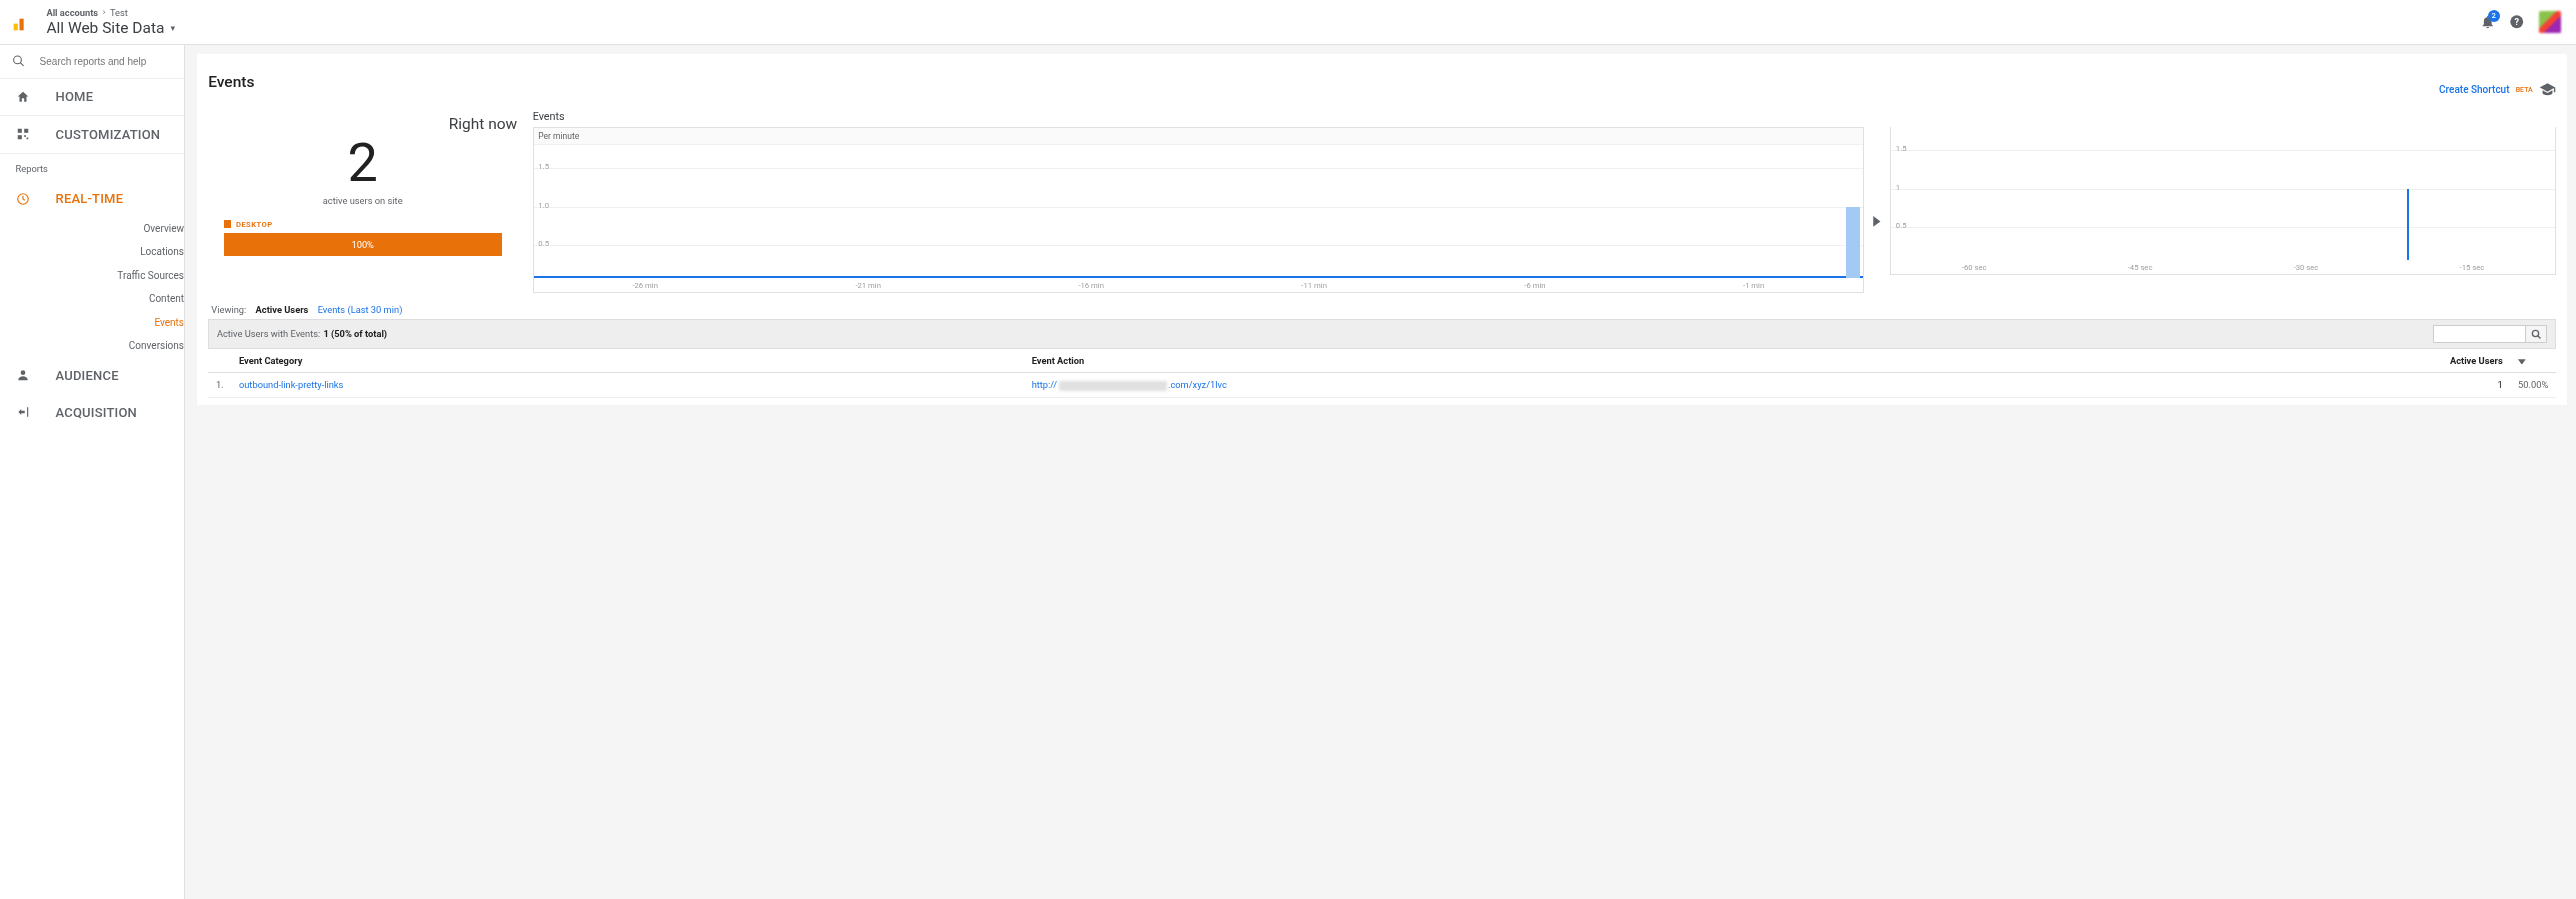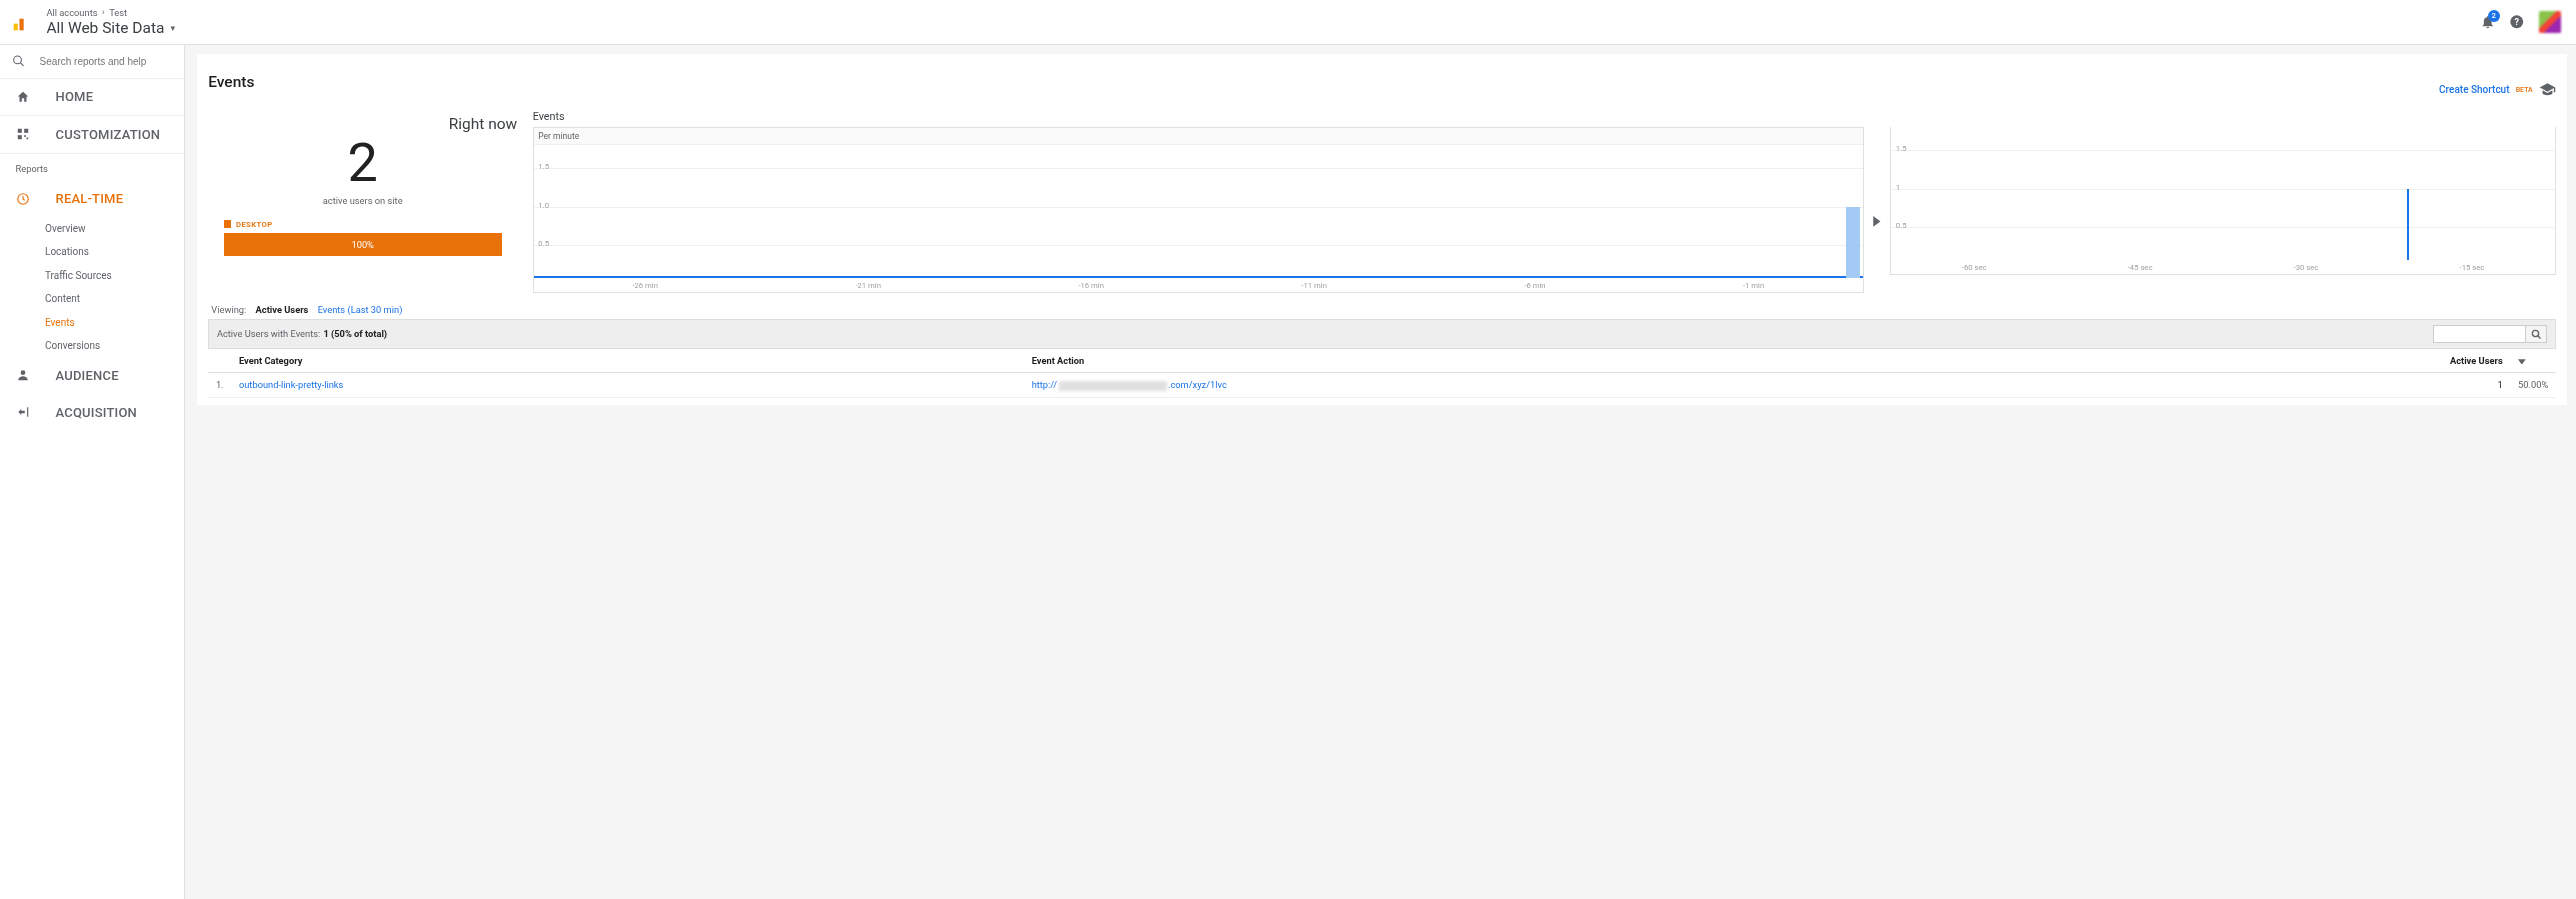--- a/index.html
+++ b/index.html
@@ -1,38 +1,38 @@
 <!DOCTYPE html>
 <html style="font-size:12.4px"><head>
 <meta charset="utf-8">
 <style>
 * { box-sizing: border-box; margin: 0; padding: 0; }
 body { font-family: Roboto, Arial, sans-serif; font-size: 10px; color: #3c4043; background: #fff; }
 .topbar { display: flex; align-items: center; padding: 6.2px 15.5px 6.2px 12.4px; border-bottom: 0.8px solid #e0e0e0; background: #fff; height: 45px; }
 .logo { width: 20px; height: 20px; margin-right: 14px; }
 .breadcrumb { font-size: 9.3px; color: #5f6368; margin-bottom: 1.5px; display: flex; align-items: center; gap: 4.6px; }
-.breadcrumb a { color: #5f6368; text-decoration: none; }
+.breadcrumb a { color: #5f6368; text-decoration: none; font-weight: bold; }
 .breadcrumb .chev { font-size: 8.5px; }
 .view-title { font-size: 15.5px; color: #3c4043; display: flex; align-items: center; gap: 4.6px; }
 .view-title .caret { font-size: 7.7px; color: #5f6368; }
 .topbar-right { margin-left: auto; display: flex; align-items: center; gap: 14px; }
 .bell-wrap { position: relative; }
 .badge { position: absolute; top: -4.6px; right: -4.6px; background: #1a73e8; color: #fff; border-radius: 50%; width: 12.4px; height: 12.4px; font-size: 7.7px; display: flex; align-items: center; justify-content: center; font-weight: 500; }
 .avatar { width: 21.6px; height: 21.6px; background: linear-gradient(135deg,#8bc34a 0%,#8bc34a 40%,#f44336 40%,#f44336 60%,#9c27b0 60%); filter: blur(0.8px); border-radius: 1.5px; }
 .main-layout { display: flex; height: calc(100vh - 45px); }
 .sidebar { width: 185px; border-right: 0.8px solid #e0e0e0; background: #fff; overflow-y: auto; }
 .search-row { display: flex; align-items: center; padding: 9.3px 12.4px; gap: 14px; }
 .search-row input { border: none; outline: none; font-size: 10px; flex: 1; color: #5f6368; background: transparent; }
 .nav-sep { border-bottom: 0.8px solid #eee; }
 .nav-item { display: flex; align-items: center; gap: 26px; padding: 10.8px 15.5px; font-size: 13px; color: #3c4043; cursor: pointer; letter-spacing: 0.2px; }
 .nav-item.upper { text-transform: uppercase; font-weight: 500; color: #5f6368; }
 .nav-item .ico { width: 14px; height: 14px; display: flex; align-items: center; justify-content: center; }
 .reports-label { padding: 9.3px 15.5px 6.2px; font-size: 9.3px; color: #5f6368; }
 .nav-item.active { color: #e8710a; }
-.sub-items { padding-left: 45px; }
+.sub-items { padding-left: 45px; text-align: right; }
 .sub-item { padding: 6.2px 0; font-size: 10px; color: #5f6368; cursor: pointer; }
 .sub-item.active { color: #e8710a; }
 .content { flex: 1; background: #f5f5f5; overflow-y: auto; padding: 9.3px 9.3px 9.3px 12.4px; }
 .panel { background: #fff; padding: 10.8px 10.8px 7.7px; }
 .panel-head { display: flex; align-items: center; margin-bottom: 12.4px; }
 .panel-head h2 { font-size: 15.5px; font-weight: 500; color: #212121; }
 .shortcut { margin-left: auto; display: flex; align-items: center; gap: 6.2px; margin-top: 16px; }
 .shortcut a { color: #1a73e8; font-size: 10px; font-weight: 500; text-decoration: none; }
 .beta { font-size: 7px; color: #e8710a; font-weight: 500; }
 .grad-cap { width: 17px; height: 17px; }

